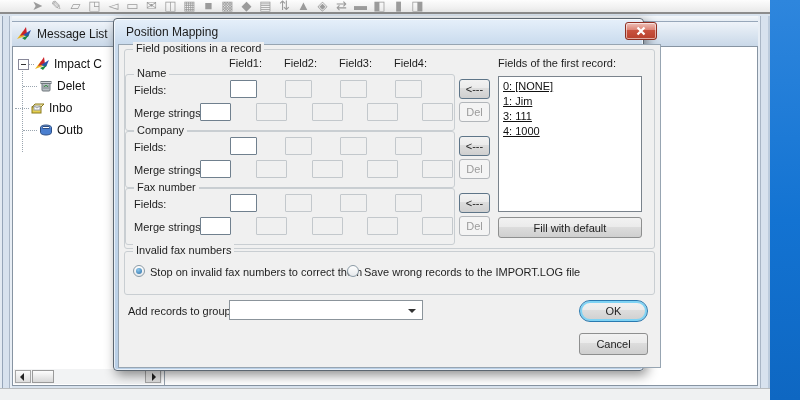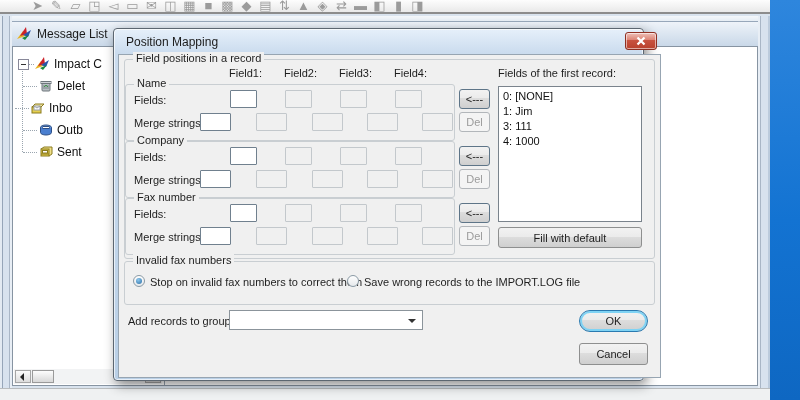--- a/index.html
+++ b/index.html
@@ -36,21 +36,21 @@
   .hscroll{position:absolute;left:1px;bottom:1px;width:148px;height:15px;background:#f2f3f4;}
   .sb-btn{position:absolute;top:1px;width:16px;height:13px;background:linear-gradient(#fbfbfb,#dcdcdc);
     border:1px solid #a6a6a6;box-sizing:border-box;}
   .sb-btn .tri-l{position:absolute;left:4px;top:2px;width:0;height:0;border:4px solid transparent;border-right-color:#222;border-left:none;}
   .sb-btn .tri-r{position:absolute;left:6px;top:2px;width:0;height:0;border:4px solid transparent;border-left-color:#222;border-right:none;}
   .sb-thumb{position:absolute;left:18px;top:1px;width:22px;height:13px;
     background:linear-gradient(#fdfdfd,#d8d8d8);border:1px solid #9a9a9a;box-sizing:border-box;}
   .statusbar{position:absolute;left:0;top:388px;width:770px;height:12px;
     background:#eff1f2;border-top:1px solid #b9bcbe;}
   
-  .dialog{position:absolute;left:113px;top:28px;width:531px;height:353px;border-radius:4px;
+  .dialog{position:absolute;left:113px;top:18px;width:531px;height:353px;border-radius:4px;
     background:linear-gradient(180deg,#e6f0fa 0,#cbdcee 24px,#b9cfe6 100%);
     border:1px solid #5c6670;box-shadow:inset 0 0 0 1px rgba(255,255,255,.65),3px 4px 12px rgba(0,0,0,.45);
     box-sizing:border-box;}
   .dlg-titlebar{position:absolute;left:0;top:0;width:100%;height:25px;}
   .dlg-title{position:absolute;left:12px;top:6px;font-size:12px;color:#1b1b1b;}
   .close-btn{position:absolute;left:511px;top:3px;width:32px;height:18px;border-radius:3px;
     background:linear-gradient(#eec0b8 0%,#dc8172 45%,#c8523f 46%,#b8402c 100%);
     border:1px solid #8e2f22;box-shadow:inset 0 0 0 1px rgba(255,255,255,.55);box-sizing:border-box;}
   .close-x{position:absolute;left:10px;top:3px;}
   .dlg-client{position:absolute;left:4px;top:25px;width:543px;height:324px;background:#f0f0f0;
@@ -64,21 +64,21 @@
   .mbox{width:31px;}
   .fbox:disabled,.mbox:disabled{border-color:#c3c8cc;background:#f0f0f0;}
   .btn{position:absolute;font-size:11px;color:#1e1e1e;text-align:center;border-radius:3px;
     background:linear-gradient(#f2f2f2,#ebebeb 45%,#dddddd 46%,#cfcfcf);
     border:1px solid #8e8f8f;box-sizing:border-box;display:flex;align-items:center;justify-content:center;}
   .btn.dis{background:#f4f4f4;border-color:#b2b6ba;color:#9b9b9b;}
   .btn.assign{border-color:#5e7588;}
   .btn.default-btn{border:1px solid #2a7ab0;box-shadow:inset 0 0 0 2px #7fd3f4;}
   .listbox{position:absolute;background:#fff;border:1px solid #7a838c;box-sizing:border-box;
     font-size:11px;color:#111;padding:2px 0;}
-  .listbox .li{padding:1px 4px;line-height:13px;white-space:nowrap;}
+  .listbox .li{padding:1px 4px;line-height:13px;white-space:nowrap;text-decoration:underline;}
   .radio{position:absolute;width:12px;height:12px;border-radius:50%;border:1px solid #8a9aa5;
     background:linear-gradient(#fefefe,#e6e9ec);box-sizing:border-box;}
   .radio.checked::after{content:"";position:absolute;left:2px;top:2px;right:2px;bottom:2px;border-radius:50%;
     background:radial-gradient(circle at 38% 32%,#8cc8ee,#2c6da4);}
   .combo{position:absolute;background:#fff;border:1px solid #8b949b;box-sizing:border-box;}
   .combo .chev{position:absolute;right:6px;top:8px;width:0;height:0;
     border:4px solid transparent;border-top-color:#333;border-bottom:none;}
 </style>
 </head>
 <body>
@@ -144,30 +144,20 @@
         <div class="trow" style="top:72px;padding-left:10px;">
           <span class="stub" style="width:14px;margin-right:2px;"></span>
           <svg class="ticon" width="14" height="14" viewBox="0 0 14 14">
             <ellipse cx="7" cy="4.5" rx="5.5" ry="2.5" fill="#7aa7e0" stroke="#2d4f86"></ellipse>
             <path d="M1.5 4.5 v5 a5.5 2.5 0 0 0 11 0 v-5" fill="#4a7fd0" stroke="#2d4f86"></path>
             <rect x="4" y="3.5" width="6" height="2" fill="#fdfdfd" stroke="#2d4f86"></rect>
           </svg>
           <span>Outb</span>
         </div>
 
-        <div class="trow" style="top:94px;padding-left:10px;">
-          <span class="stub" style="width:14px;margin-right:2px;"></span>
-          <svg class="ticon" width="14" height="14" viewBox="0 0 14 14">
-            <path d="M2 4 L5 2 L13 2 L13 9 L10 11 Z" fill="#f0e08a" stroke="#8a7b1f"></path>
-            <rect x="2" y="4" width="8" height="7" fill="#e5cf4e" stroke="#8a7b1f"></rect>
-            <rect x="3.5" y="5.5" width="5" height="2.5" fill="#fdfdfd" stroke="#8a7b1f"></rect>
-            <path d="M2 9 h8" stroke="#8a7b1f"></path>
-          </svg>
-          <span>Sent</span>
-        </div>
 
         <div class="hscroll">
           <span class="sb-btn" style="left:1px;">
               <span class="tri-l"></span>
             </span>
           <span class="sb-thumb"></span>
           <span class="sb-btn" style="right:1px;">
               <span class="tri-r"></span>
             </span>
         </div>

